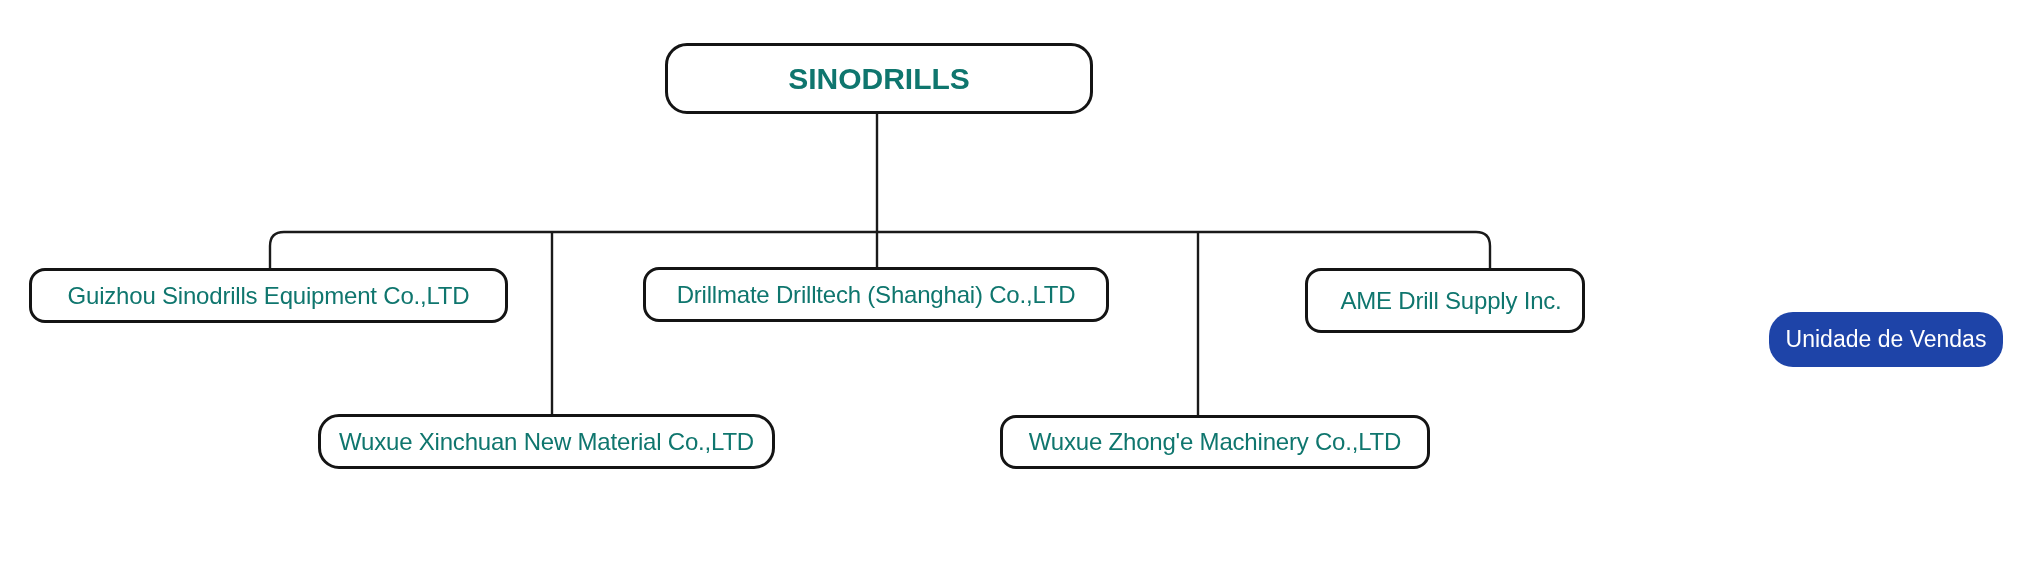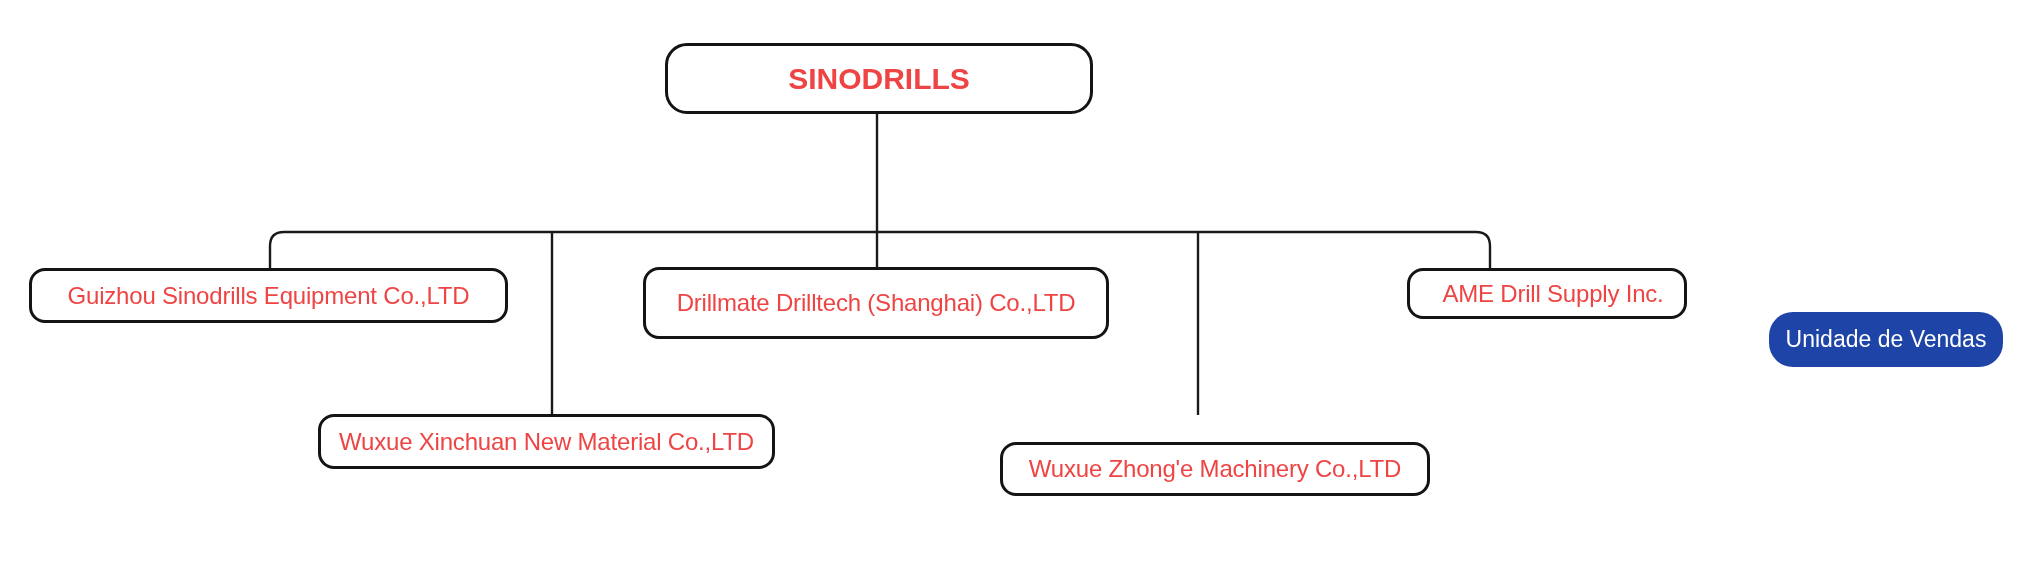--- a/index.html
+++ b/index.html
@@ -18,37 +18,37 @@
   }
   .node {
     position: absolute;
     display: flex;
     align-items: center;
     justify-content: center;
     box-sizing: border-box;
     background: #ffffff;
     border: 3px solid #141414;
     border-radius: 16px;
-    color: #ef4444;
+    color: #0f766e;
     font-size: 24px;
     white-space: nowrap;
     letter-spacing: -0.2px;
   }
   .node-root {
     left: 665px; top: 43px; width: 428px; height: 71px;
     border-radius: 22px;
     font-weight: bold;
     font-size: 30px;
     letter-spacing: 0;
   }
   .node-guizhou   { left: 29px;   top: 268px; width: 479px; height: 55px; }
-  .node-drillmate { left: 643px;  top: 267px; width: 466px; height: 72px; }
-  .node-ame       { left: 1407px; top: 268px; width: 280px; height: 51px; padding-left: 12px; }
-  .node-xinchuan  { left: 318px;  top: 414px; width: 457px; height: 55px; }
-  .node-zhonge    { left: 1000px; top: 415px; width: 430px; height: 54px; margin-top: 27px; }
+  .node-drillmate { left: 643px;  top: 267px; width: 466px; height: 55px; }
+  .node-ame       { left: 1305px; top: 268px; width: 280px; height: 65px; padding-left: 12px; }
+  .node-xinchuan  { left: 318px;  top: 414px; width: 457px; height: 55px; border-radius: 21px; }
+  .node-zhonge    { left: 1000px; top: 415px; width: 430px; height: 54px; }
   .pill {
     position: absolute;
     display: flex;
     align-items: center;
     justify-content: center;
     box-sizing: border-box;
     border-radius: 24px;
     color: #ffffff;
     font-size: 23px;
     white-space: nowrap;

